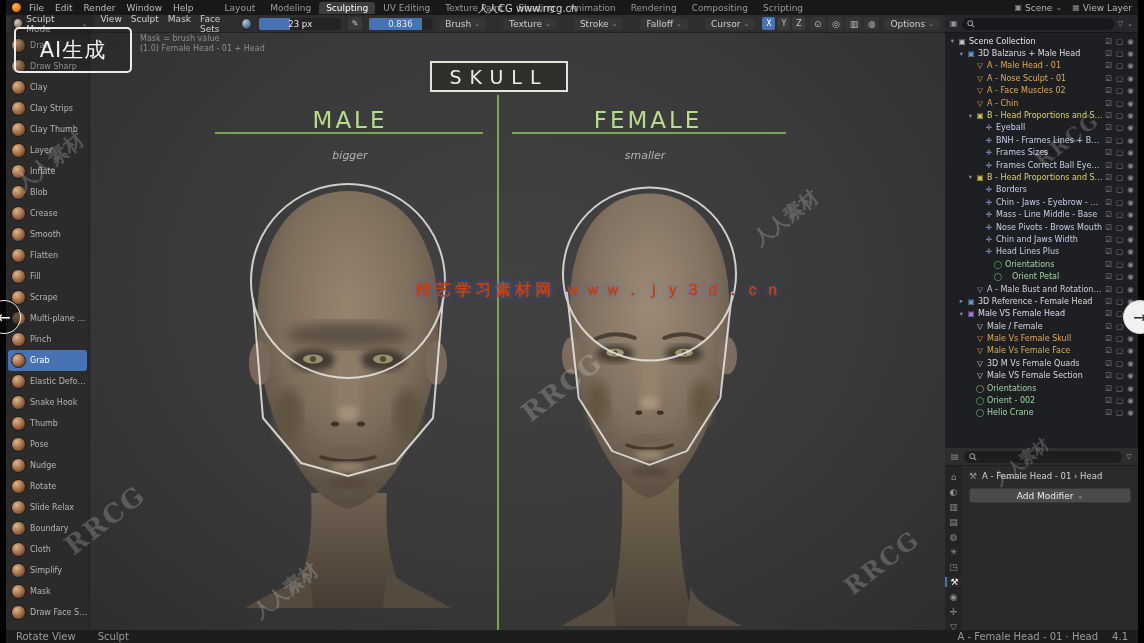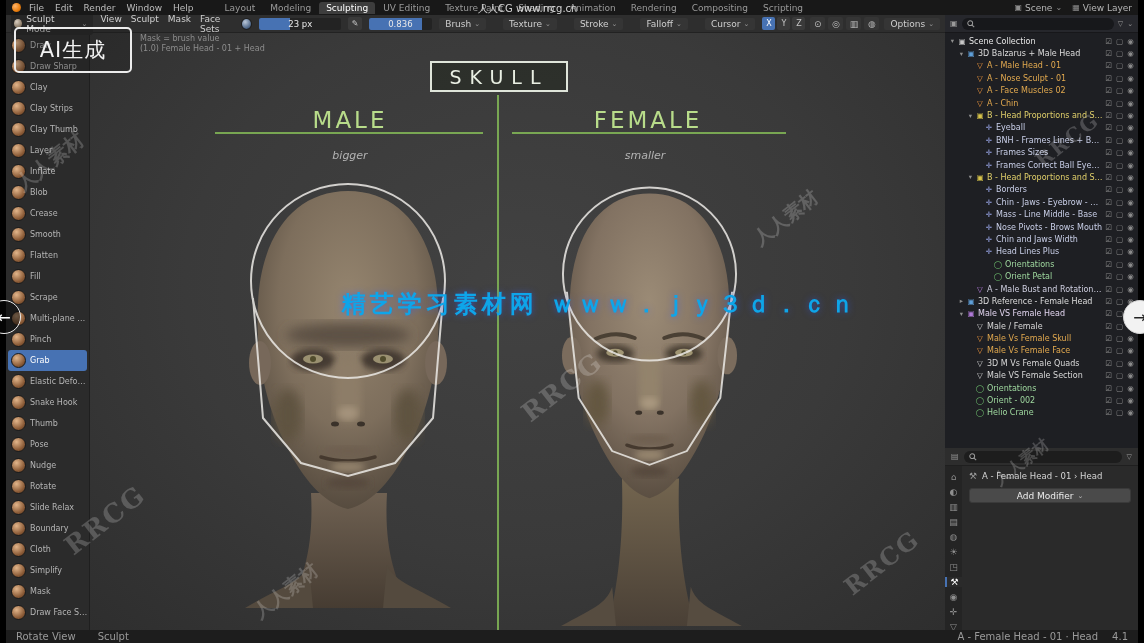--- a/index.html
+++ b/index.html
@@ -124,22 +124,22 @@
   
   #statusbar{position:absolute;left:6px;right:6px;top:630px;height:13px;background:#1d1d1d;
     display:flex;align-items:center;gap:22px;font-size:10px;color:#9a9a9a;padding:0 10px;z-index:10}
   #status-right{margin-left:auto;display:flex;gap:14px}
 
   
   #ai-badge{position:absolute;left:14px;top:27px;width:118px;height:46px;border:2px solid #ececec;
     border-radius:5px;background:rgba(25,25,25,.25);color:#f2f2f2;font-size:21px;display:flex;
     align-items:center;justify-content:center;letter-spacing:1px;z-index:60}
   #wm-top{position:absolute;left:478px;top:2px;font-size:10px;color:#e2e2e2;z-index:20;opacity:.92}
-  #wm-center{position:absolute;left:315px;top:288px;width:570px;text-align:center;font-size:24px;
-    font-weight:bold;color:#0ea5e9;letter-spacing:4px;z-index:46;
+  #wm-center{position:absolute;left:315px;top:280px;width:570px;text-align:center;font-size:16px;
+    font-weight:bold;color:#c2410c;letter-spacing:4px;z-index:46;
     text-shadow:0 0 7px rgba(50,90,255,.55);pointer-events:none}
   .wm-diag{position:absolute;color:rgba(255,255,255,.20);font-weight:bold;z-index:45;
     pointer-events:none;white-space:nowrap}
   .wm-diag.latin{font-family:"DejaVu Serif",serif;letter-spacing:2px}
   .nav-btn{position:absolute;top:300px;width:34px;height:34px;border-radius:50%;display:flex;
     align-items:center;justify-content:center;font-size:16px;z-index:70}
   #nav-left{left:-13px;background:rgba(10,10,10,.55);border:1.5px solid #eee;color:#fff}
   #nav-right{left:1123px;background:#f2f2f2;color:#222;border:1.5px solid #d5d5d5}
 </style>
 </head>
@@ -634,21 +634,21 @@
         <span class="ol-caret"></span>
         <span class="ol-icon" style="color: rgb(110, 192, 110);">◯</span>
         <span class="ol-label" style="color: rgb(159, 216, 159);">Orientations</span>
         <span class="ol-toggle">☑</span>
         <span class="ol-toggle">▢</span>
         <span class="ol-toggle">◉</span>
       </div>
       <div class="ol-row" style="padding-left: 39px;">
         <span class="ol-caret"></span>
         <span class="ol-icon" style="color: rgb(110, 192, 110);">◯</span>
-        <span class="ol-label" style="color: rgb(159, 216, 159);">Orient Petal</span>
+        <span class="ol-label" style="color: rgb(159, 216, 159); margin-left: 7px;">Orient Petal</span>
         <span class="ol-toggle">☑</span>
         <span class="ol-toggle">▢</span>
         <span class="ol-toggle">◉</span>
       </div>
       <div class="ol-row" style="padding-left: 21px;">
         <span class="ol-caret"></span>
         <span class="ol-icon" style="color: rgb(176, 122, 216);">▽</span>
         <span class="ol-label" style="color: rgb(207, 207, 224);">A - Male Bust and Rotation 02</span>
         <span class="ol-toggle">☑</span>
         <span class="ol-toggle">▢</span>

